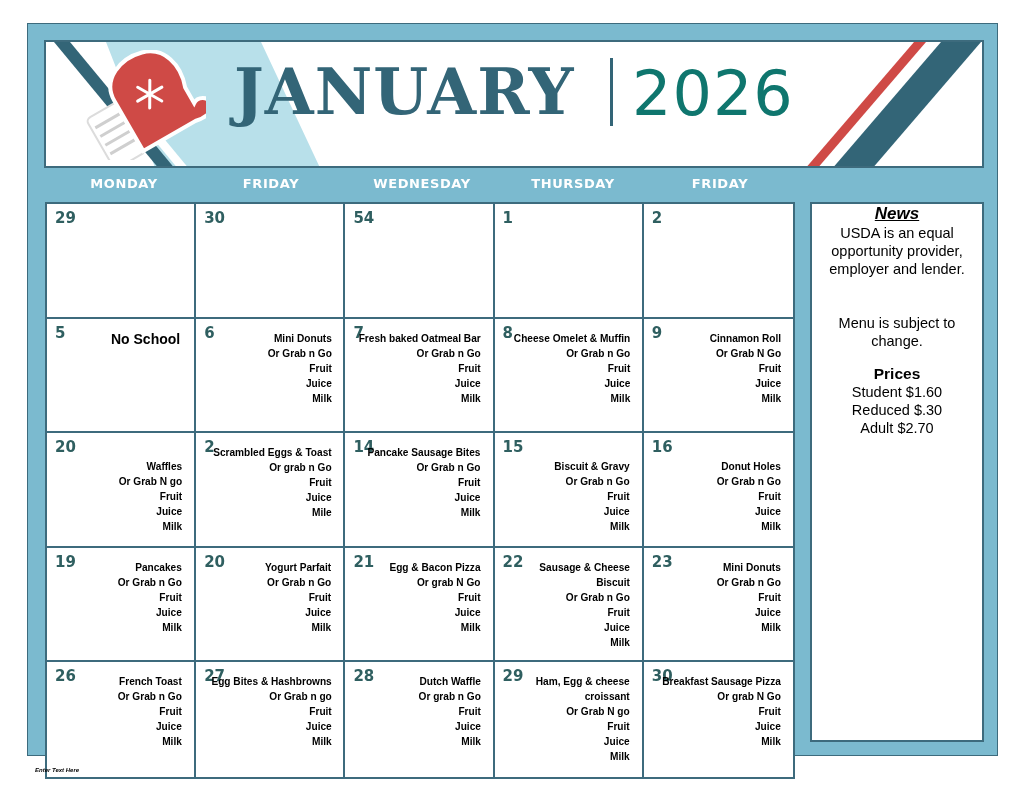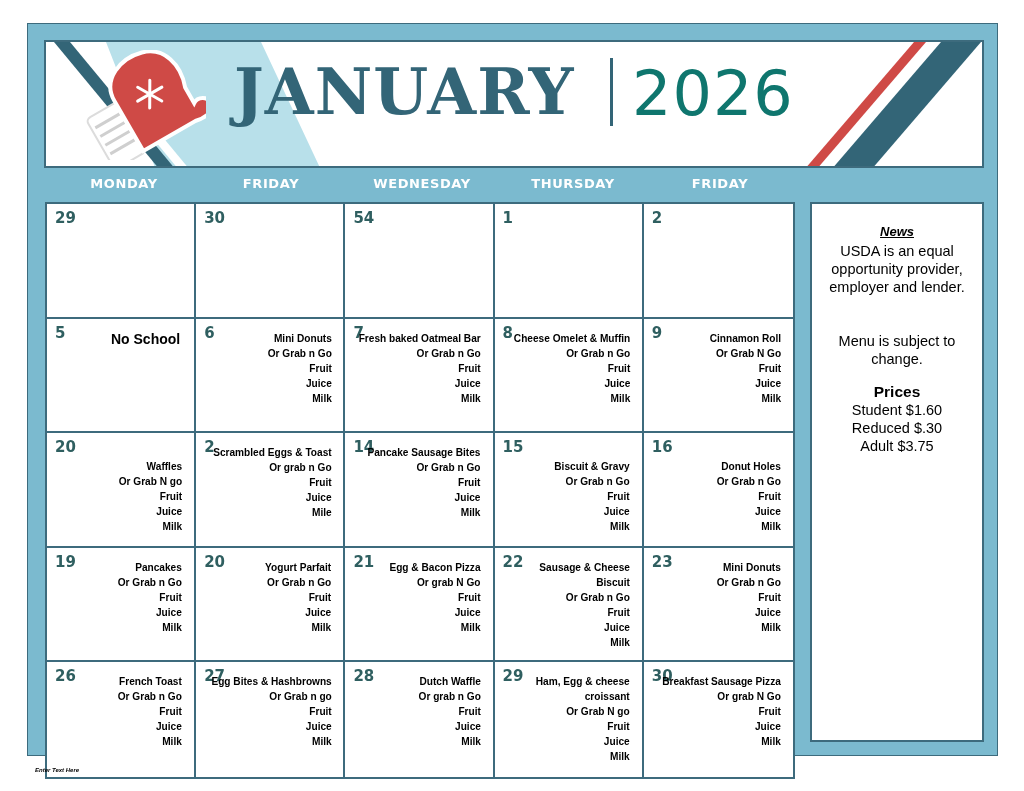--- a/index.html
+++ b/index.html
@@ -18,21 +18,21 @@
   .grid { position:absolute; left:45px; top:202px; width:750px; height:577px; background:#ffffff; border:2px solid #3d6b7d; box-sizing:border-box; display:grid; grid-template-columns:repeat(5, 1fr); grid-template-rows:repeat(5, 1fr); }
   .cell { position:relative; border-right:2px solid #3d6b7d; border-bottom:2px solid #3d6b7d; box-sizing:border-box; }
   .cell.lastcol { border-right:none; }
   .cell.lastrow { border-bottom:none; }
   .daynum { position:absolute; left:8px; top:5px; font-family:"DejaVu Sans", sans-serif; font-weight:bold; font-size:15px; color:#2f5f60; }
   .menu { position:absolute; right:12px; top:12px; text-align:right; font-family:"Liberation Sans", sans-serif; font-weight:bold; font-size:11.5px; line-height:15px; color:#000; white-space:nowrap; transform:scaleX(0.88); transform-origin:right top; }
   .menu.noschool { font-size:14px; line-height:18px; transform:none; right:14px; top:11px; }
   .menu.lower { top:26px; }
 
   .news { position:absolute; left:810px; top:202px; width:174px; height:540px; background:#ffffff; border:2px solid #3d6b7d; box-sizing:border-box; text-align:center; font-family:"Liberation Sans", sans-serif; color:#000; }
-  .news-title { margin-top:18px; font-weight:bold; font-style:italic; font-size:13px; text-decoration:underline; line-height:20px; }
+  .news-title { font-weight:bold; font-style:italic; font-size:17px; text-decoration:underline; line-height:20px; }
   .news-p { font-size:14.5px; line-height:18px; margin:0 4px; }
   .news-gap { height:36px; }
   .prices-title { margin-top:14px; font-weight:bold; font-size:15.5px; line-height:19px; }
 
   .footer-note { position:absolute; left:35px; top:767px; font-family:"Liberation Sans", sans-serif; font-weight:bold; font-style:italic; font-size:6px; color:#000; }
 </style>
 </head>
 <body>
 
 <div class="frame"></div>
@@ -253,16 +253,16 @@
   </div>
 
 <div class="news">
   <div class="news-title">News</div>
   <div class="news-p">USDA is an equal opportunity provider, employer and lender.</div>
   <div class="news-gap"></div>
   <div class="news-p">Menu is subject to change.</div>
   <div class="prices-title">Prices</div>
   <div class="news-p">Student $1.60</div>
   <div class="news-p">Reduced $.30</div>
-  <div class="news-p">Adult $3.75</div>
+  <div class="news-p">Adult $2.70</div>
 </div>
 
 <div class="footer-note">Enter Text Here</div>
 
 </body></html>

